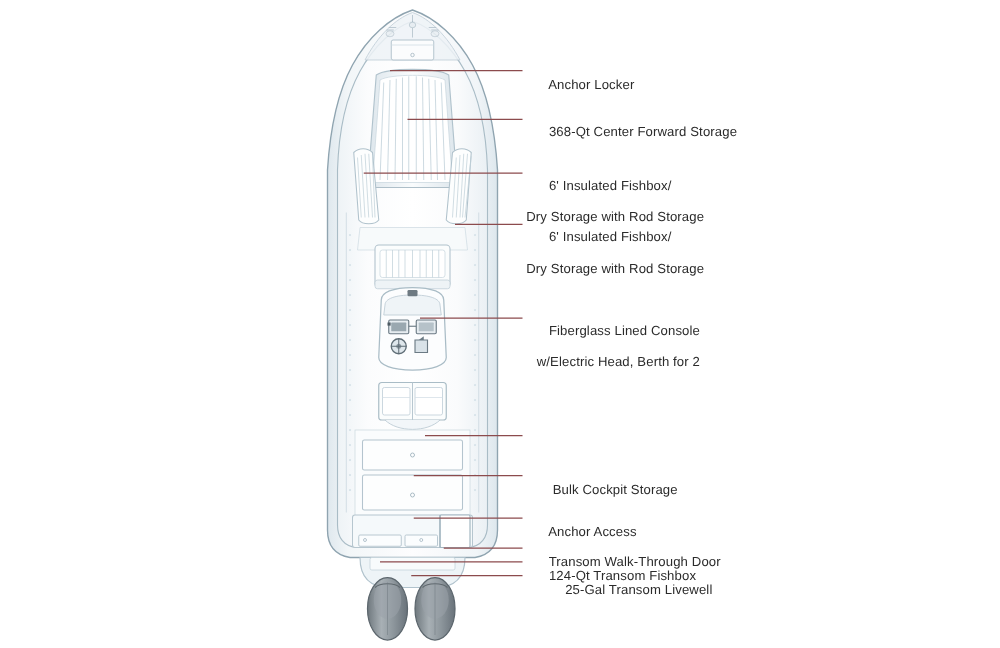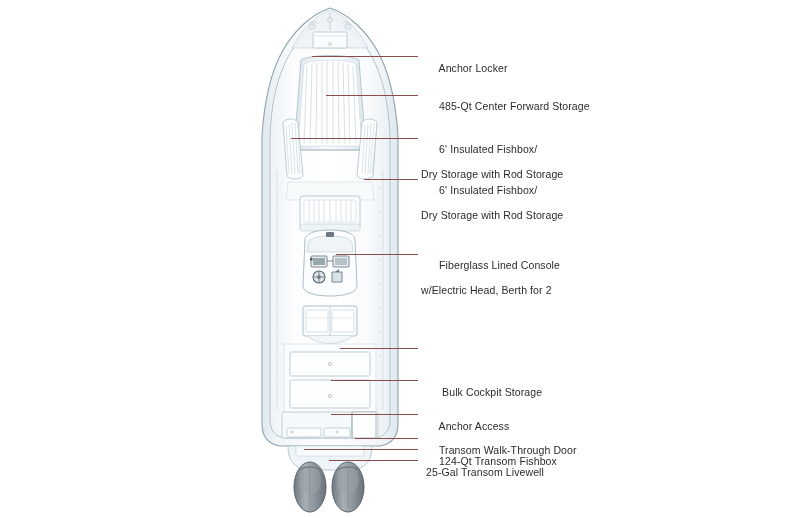--- a/index.html
+++ b/index.html
@@ -45,20 +45,21 @@
     position: absolute;
     color: #2b2b2b;
     font-size: 10.5px;
     line-height: 12.5px;
     white-space: pre;
     letter-spacing: 0.1px;
     font-family: "Liberation Sans", sans-serif;
   }
   .callout-line2 {
     display: block;
+    text-align: right;
   }
 </style>
 </head>
 <body>
 
 <div id="stage">
 
   <div class="boat-layer">
     <svg width="800" height="518" viewBox="0 0 800 518" xmlns="http://www.w3.org/2000/svg">
       <defs>
@@ -327,21 +328,21 @@
 
   <div class="callout-layer">
 
     <div class="leader" style="left:312px; top:40px; width:106px;"></div>
     <div class="callout-text" style="left:421px; top:33px;">
       <span>Anchor Locker</span>
     </div>
 
     <div class="leader" style="left:326px; top:79px; width:92px;"></div>
     <div class="callout-text" style="left:421px; top:71px;">
-      <span>485-Qt Center Forward Storage</span>
+      <span>368-Qt Center Forward Storage</span>
     </div>
 
     <div class="leader" style="left:291px; top:122px; width:127px;"></div>
     <div class="callout-text" style="left:421px; top:114px;">
       <span>6' Insulated Fishbox/</span>
       <span class="callout-line2">Dry Storage with Rod Storage</span>
     </div>
 
     <div class="leader" style="left:364px; top:163px; width:54px;"></div>
     <div class="callout-text" style="left:421px; top:155px;">
@@ -371,19 +372,19 @@
     <div class="callout-text" style="left:421px; top:415px;text-align:center;">
       <span>Transom Walk-Through Door</span>
     </div>
 
     <div class="leader" style="left:304px; top:433px; width:114px;"></div>
     <div class="callout-text" style="left:421px; top:426px;">
       <span>124-Qt Transom Fishbox</span>
     </div>
 
     <div class="leader" style="left:329px; top:444px; width:89px;"></div>
-    <div class="callout-text" style="left:408px; top:437px;">
+    <div class="callout-text" style="left:434px; top:437px;">
       <span>25-Gal Transom Livewell</span>
     </div>
 
   </div>
 
 </div>
 
 </body></html>

